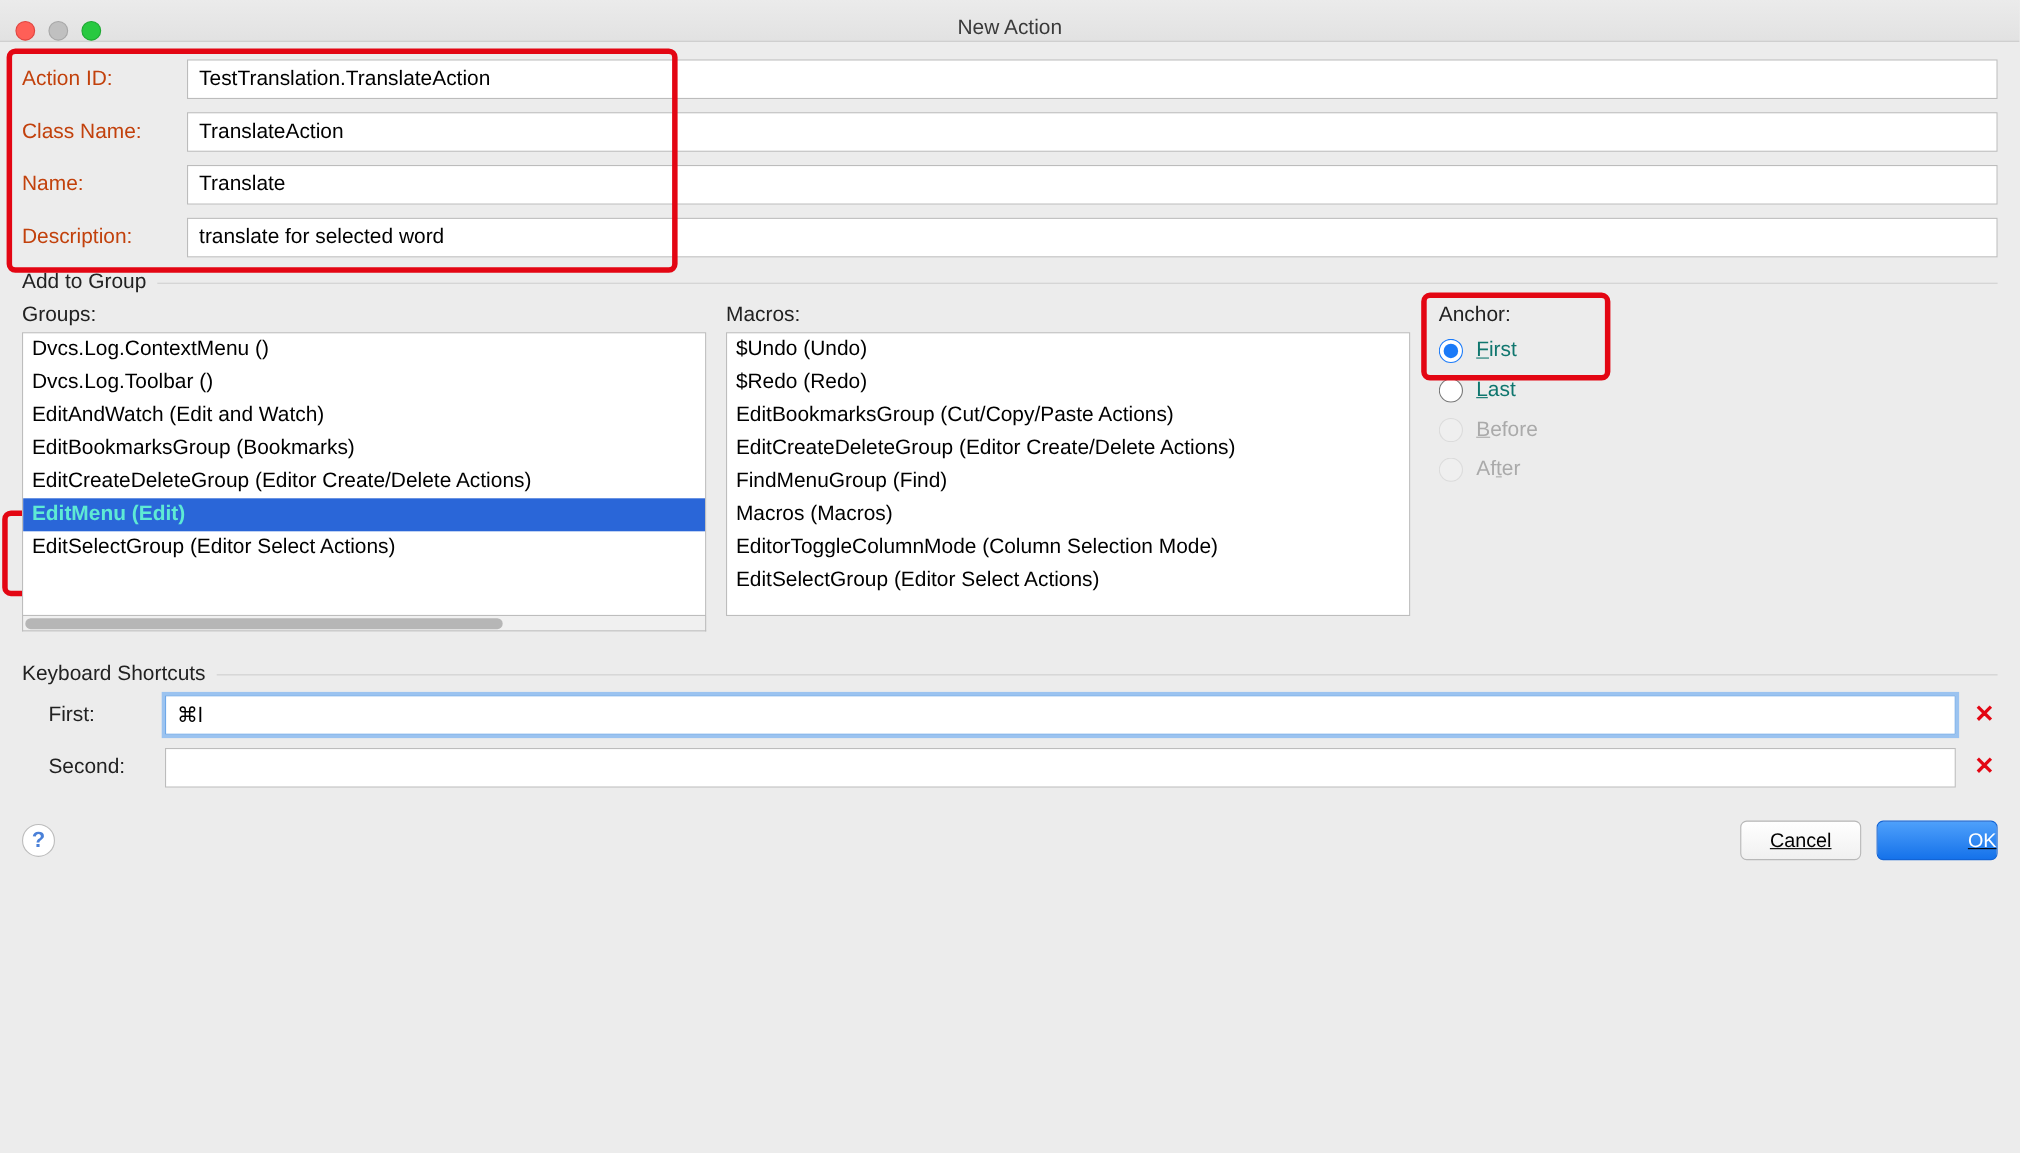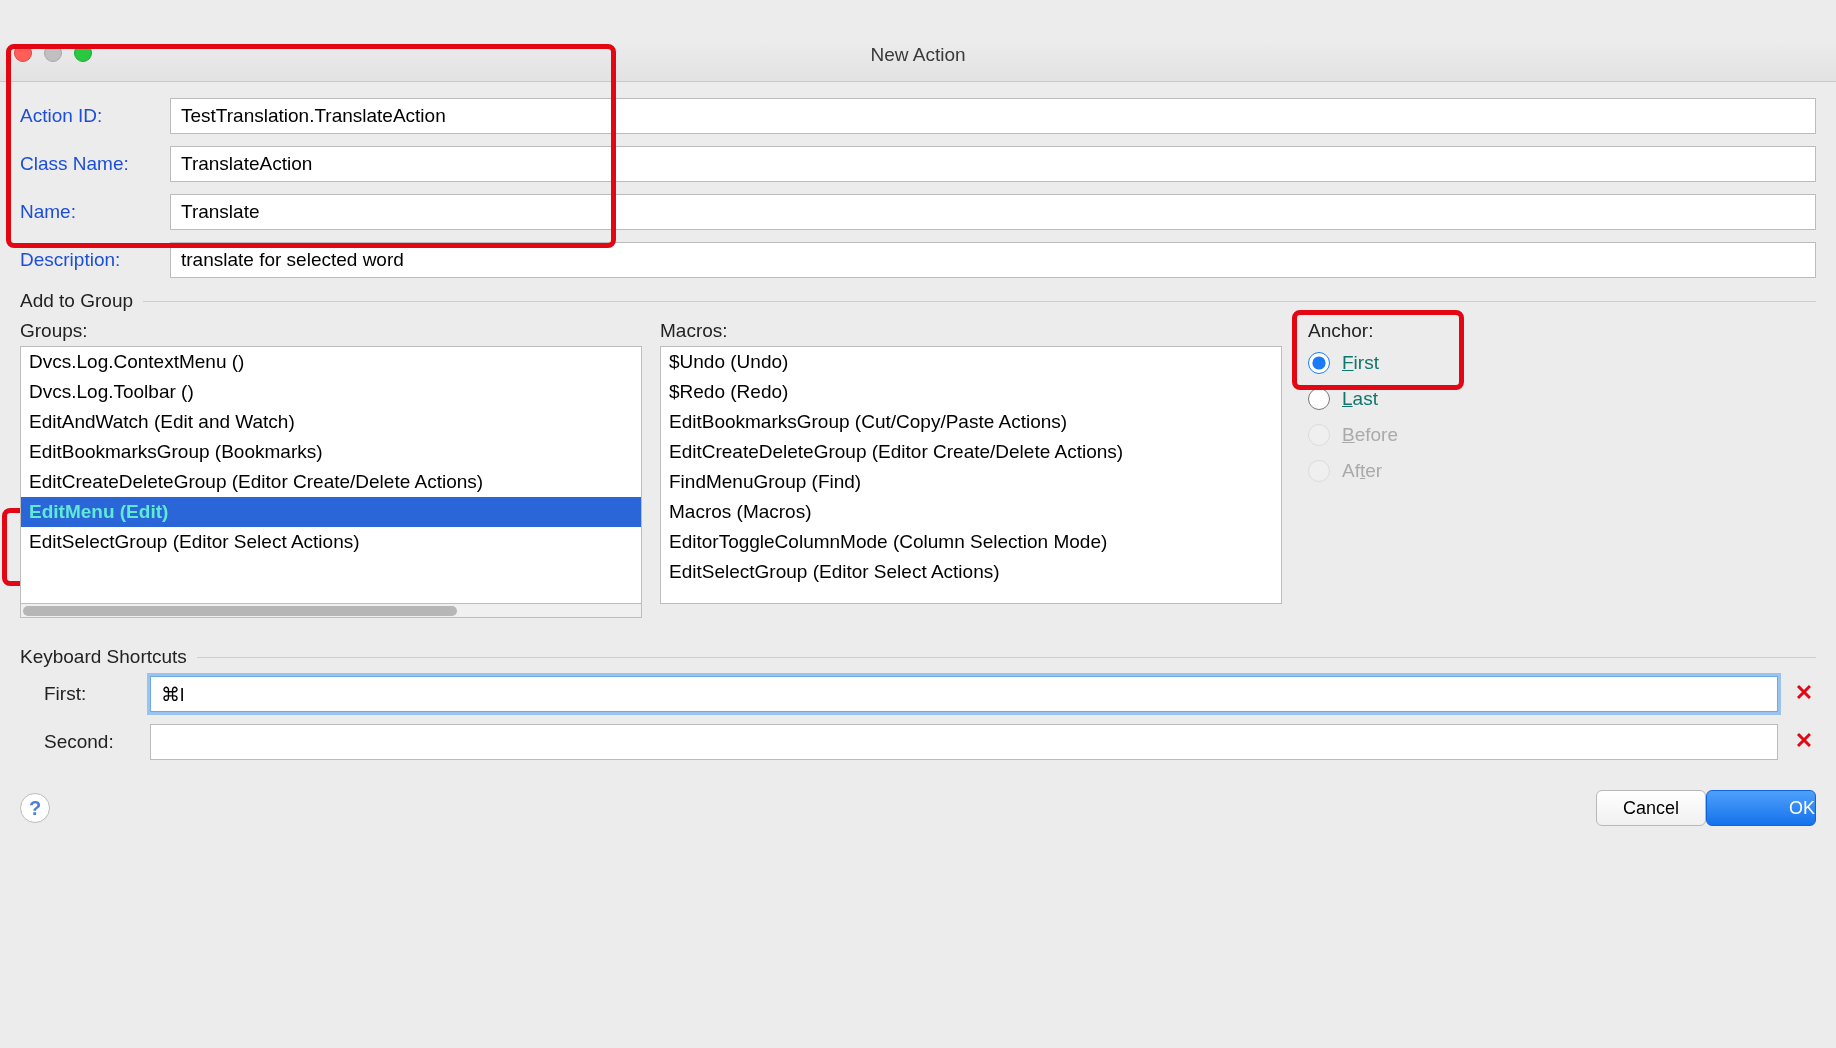--- a/index.html
+++ b/index.html
@@ -11,25 +11,24 @@
       font-family: -apple-system, "Helvetica Neue", Arial, sans-serif;
       background: #ececec;
       font-size: 16px;
       width: 1836px;
       height: 1048px;
       overflow: hidden;
     }
     .titlebar {
       height: 38px;
       display: flex;
-      align-items: flex-start;
+      align-items: flex-end;
       position: relative;
       background: linear-gradient(#ebebeb, #e2e2e2);
       border-bottom: 1px solid #c8c8c8;
-      margin-top: 44px;
     }
     .traffic-lights {
       position: absolute;
       left: 14px;
       display: flex;
       gap: 12px;
     }
     .traffic {
       width: 18px;
       height: 18px;
@@ -47,21 +46,21 @@
       padding: 16px 20px 8px 20px;
     }
     .form-row {
       display: flex;
       align-items: center;
       margin-bottom: 12px;
     }
     .form-row label {
       width: 150px;
       font-size: 19px;
-      color: #1d4ed8;
+      color: #c2410c;
     }
     .form-row input[type=text] {
       flex: 1;
       height: 36px;
       padding: 4px 10px;
       font-size: 19px;
       border: 1px solid #bcbcbc;
       background: #fff;
     }
     .highlight-box-1 {
@@ -199,20 +198,22 @@
       text-align: center;
       line-height: 28px;
       color: #4a80d8;
       font-size: 20px;
       font-weight: bold;
       background: #fff;
     }
     .footer-btns {
       margin-left: auto;
       display: flex;
+      gap: 14px;
+      text-decoration: underline;
     }
     .btn {
       min-width: 110px;
       height: 36px;
       border-radius: 6px;
       font-size: 18px;
       border: 1px solid #b8b8b8;
       background: linear-gradient(#ffffff, #f0f0f0);
       cursor: pointer;
     }

